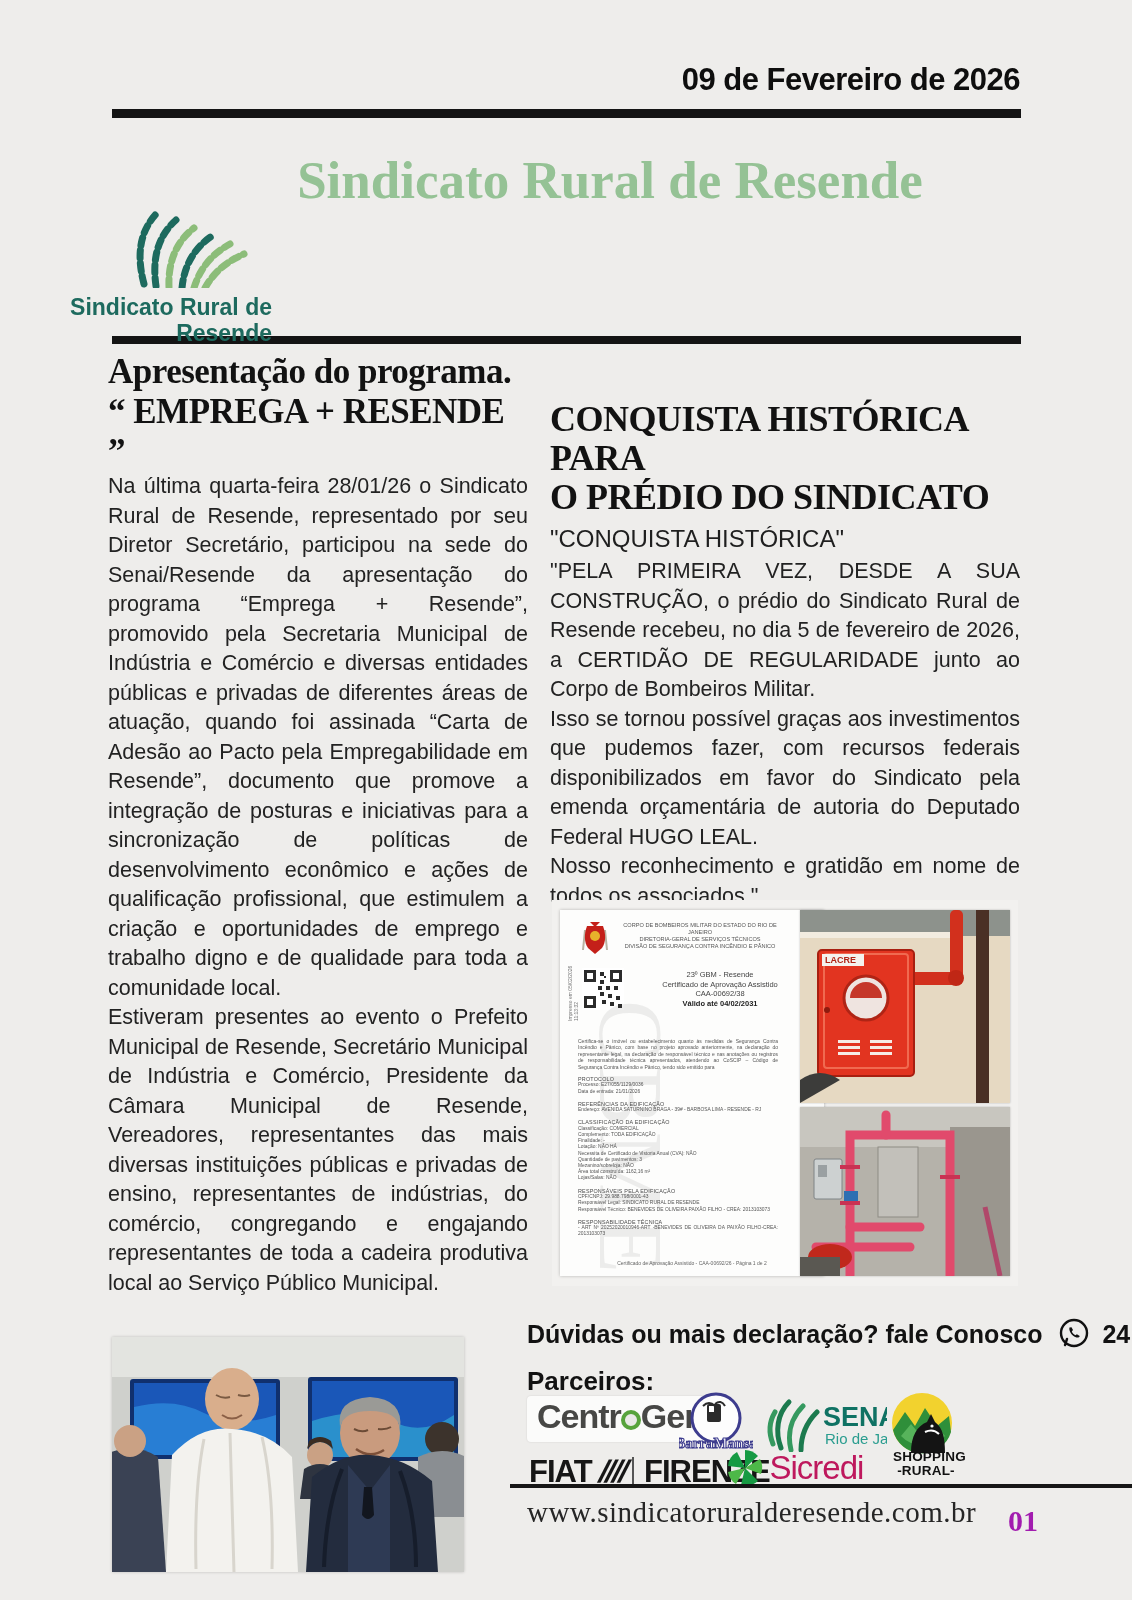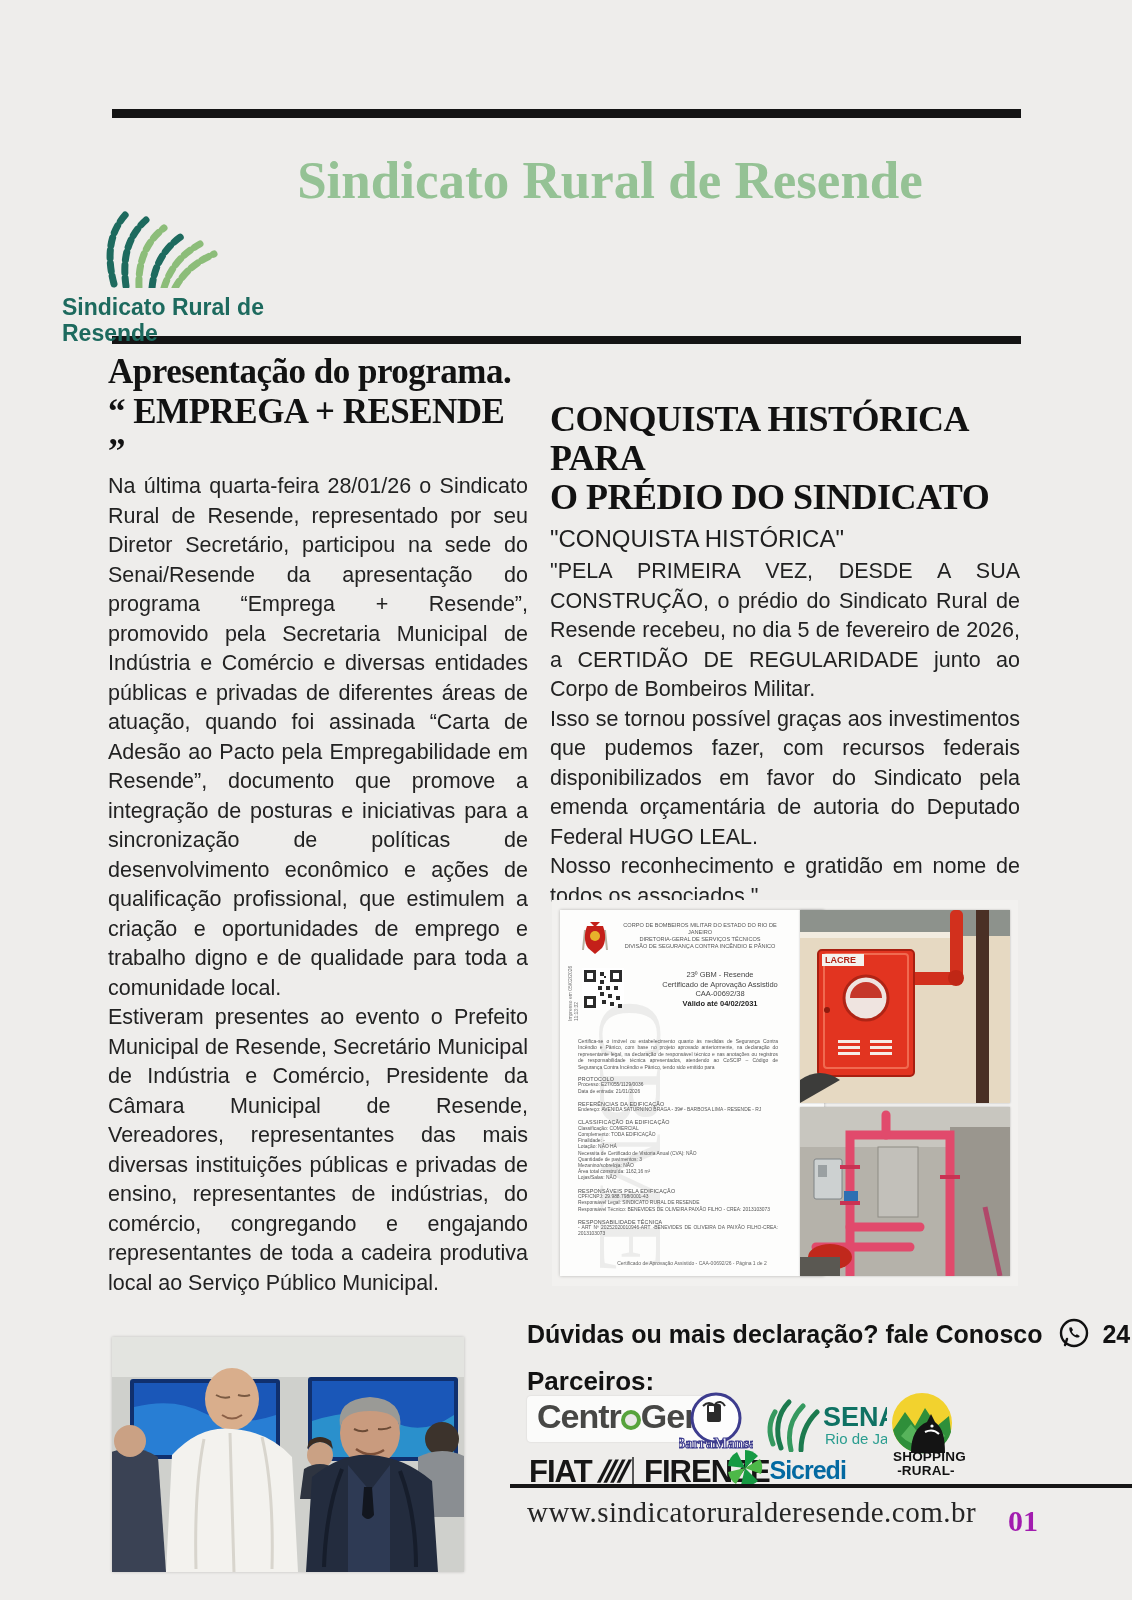--- a/index.html
+++ b/index.html
@@ -7,21 +7,21 @@
     position:relative;width:1132px;height:1600px;margin:0 auto;
     background:#eeedeb;overflow:hidden;
     font-family:"Liberation Sans",sans-serif;color:#1c1c1c;
   }
   .abs{position:absolute;}
   
   .issue-date{top:62px;right:112px;font-size:31px;font-weight:bold;color:#0e0e0e;letter-spacing:-.5px;}
   .rule{background:#141414;height:9px;left:112px;width:909px;}
   .rule-top{top:109px;}
   .rule-mid{top:336px;height:8px;}
-  .logo{top:196px;left:62px;width:210px;text-align:left;}
+  .logo{top:196px;left:62px;width:210px;text-align:right;}
   .logo-text{margin-top:2px;font-size:23px;line-height:26px;font-weight:600;color:#1d6a5e;}
   .masthead{top:158px;left:210px;width:800px;text-align:center;}
   .mast-title{
     font-family:"Liberation Serif",serif;font-weight:bold;color:#176a58;
     font-size:88px;line-height:92px;letter-spacing:-2px;white-space:nowrap;
   }
   .mast-sub{
     font-family:"Liberation Serif",serif;font-weight:bold;color:#95c295;
     font-size:53px;line-height:56px;margin-top:-6px;white-space:nowrap;
   }
@@ -68,33 +68,34 @@
   .centrogen{position:absolute;left:0;top:4px;background:#fbfbfa;border-radius:4px;padding:1px 10px 6px;box-shadow:0 0 2px rgba(0,0,0,.12);
     font-size:34px;font-weight:bold;letter-spacing:-1px;color:#474745;}
   .green-o{display:inline-block;width:20px;height:20px;border:4px solid #57a33c;border-radius:50%;box-sizing:border-box;vertical-align:-2px;background:#e9e9e7;}
   .barramansa{position:absolute;left:152px;top:0;}
   .senar{position:absolute;left:232px;top:2px;}
   .horse{position:absolute;left:364px;top:0;}
   .fiatfirenze{position:absolute;left:2px;top:6px;font-weight:bold;font-size:31px;color:#161616;letter-spacing:-1px;white-space:nowrap;}
   .fiat-slashes{display:inline-block;transform:skewX(-18deg);letter-spacing:-2px;margin:0 6px 0 8px;}
   .fiat-div{display:inline-block;width:2px;height:30px;background:#555;vertical-align:-5px;margin-right:10px;}
   .sicredi{position:absolute;left:198px;top:0;}
-  .sicredi-text{font-size:25px;font-weight:bold;color:#0369a1;letter-spacing:-1px;}
+  .sicredi-text{font-size:33px;font-weight:normal;color:#be185d;letter-spacing:-1px;}
   .shopping{position:absolute;left:366px;top:2px;width:66px;text-align:center;font-weight:bold;font-size:13.5px;line-height:14px;color:#111;letter-spacing:.2px;}
   .footer-rule{top:1484px;left:510px;width:622px;height:4px;background:#161616;}
   .website{top:1496px;left:527px;font-family:"Liberation Serif",serif;font-size:29px;letter-spacing:.5px;color:#262626;}
   .pagenum{top:1504px;left:1008px;font-family:"Liberation Serif",serif;font-weight:bold;font-size:30px;color:#a21caf;}
   
   .event-photo{top:1337px;left:112px;width:352px;height:235px;box-shadow:0 0 3px rgba(0,0,0,.2);}
 </style>
 </head>
 <body>
 
 <div class="page">
 
+  <div class="abs issue-date">09 de Fevereiro de 2026</div>
   <div class="abs rule rule-top"></div>
   <div class="abs rule rule-mid"></div>
 
   <div class="abs logo">
     <svg width="180" height="92" viewBox="0 0 180 92">
       <g fill="none" stroke-linecap="round" stroke-width="7" stroke-dasharray="8 5">
         <path d="M52,88 C44,58 48,34 66,16" stroke="#1d6a5e"></path>
         <path d="M64,90 C60,62 66,40 84,24" stroke="#1d6a5e"></path>
         <path d="M77,91 C76,66 84,46 102,32" stroke="#8cbd79"></path>
         <path d="M90,92 C92,70 102,52 120,40" stroke="#1d6a5e"></path>

